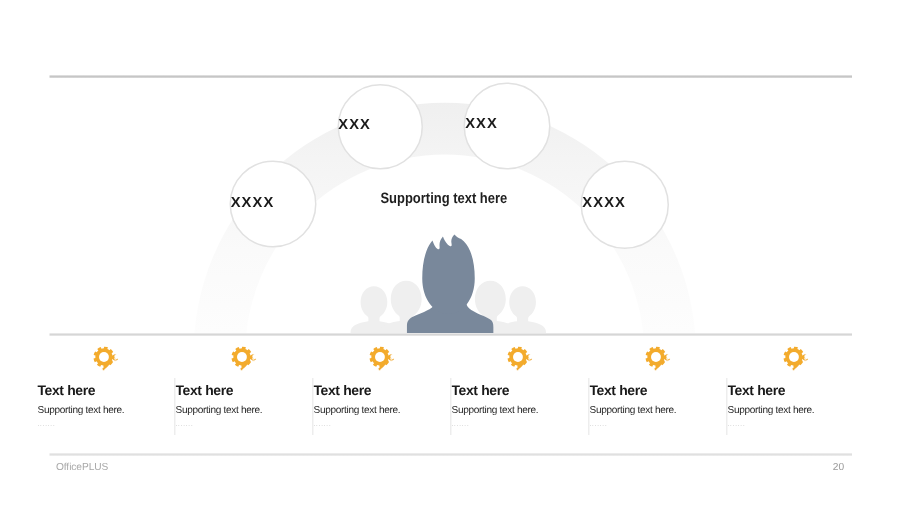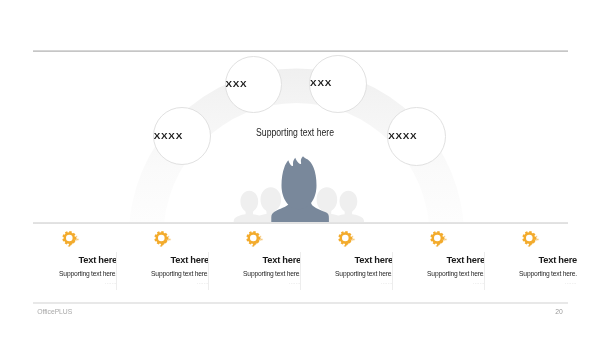--- a/index.html
+++ b/index.html
@@ -18,26 +18,26 @@
         display:flex;align-items:center;justify-content:flex-start;
         font-weight:bold;color:#1a1a1a;box-sizing:border-box;}
 
   .circ span{letter-spacing:0.75px;margin-right:-0.75px;position:relative;top:-1.0px;}
   .c1{left:152.8px;top:107.1px;width:58px;height:58px;font-size:9.8px;}
   .c2{left:224.5px;top:55.6px;width:57.6px;height:57.6px;font-size:9.8px;}
   .c3{left:309.1px;top:55.1px;width:57.8px;height:57.8px;font-size:9.8px;}
   .c4{left:387.2px;top:106.5px;width:59px;height:59px;font-size:9.8px;}
 
   .center-label{position:absolute;left:0;top:127.3px;width:591px;text-align:center;
-        font-weight:normal;font-size:10px;line-height:11px;color:#1f1f1f;}
+        font-weight:bold;font-size:10px;line-height:11px;color:#1f1f1f;}
   .center-label span{display:inline-block;transform:scaleX(0.865);}
 
   .people{position:absolute;left:230px;top:152px;width:140px;height:70px;overflow:hidden;}
 
-  .col{position:absolute;top:230.9px;width:92px;text-align:right;}
+  .col{position:absolute;top:230.9px;width:92px;text-align:left;}
   .col .icobox{height:15.9px;position:relative;}
   .col .gico{position:absolute;left:50%;top:0px;transform:translateX(-50%);}
   .col .t1{font-weight:bold;font-size:9.3px;line-height:10px;color:#1a1a1a;margin-top:8.7px;letter-spacing:-0.25px;}
   .col .t2{font-size:6.7px;line-height:8px;color:#262626;margin-top:4.5px;letter-spacing:-0.2px;}
   .col .t3{font-size:4px;line-height:4px;color:#bdbdbd;margin-top:3px;letter-spacing:.6px;}
   .vdiv{position:absolute;top:252px;width:1px;height:38px;background:#ededed;}
 
   .foot-left{position:absolute;left:37.3px;top:307.6px;font-size:6.8px;line-height:8px;color:#a8a8a8;letter-spacing:-0.05px;}
   .foot-right{position:absolute;left:0;top:308.2px;width:562.8px;text-align:right;font-size:6.8px;line-height:8px;color:#9a9a9a;}
 </style>

